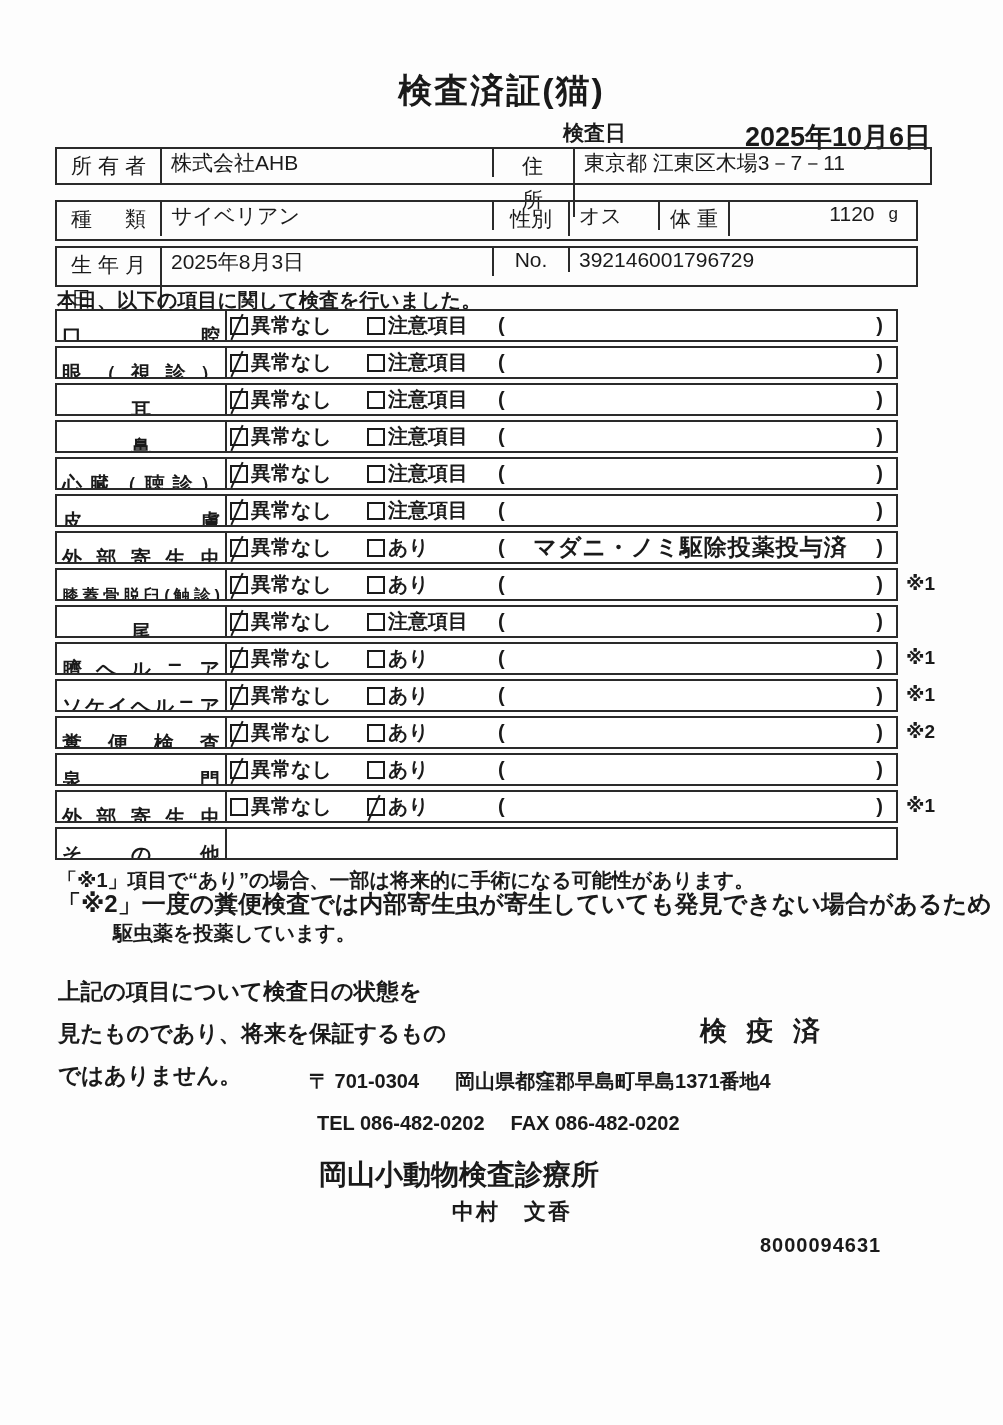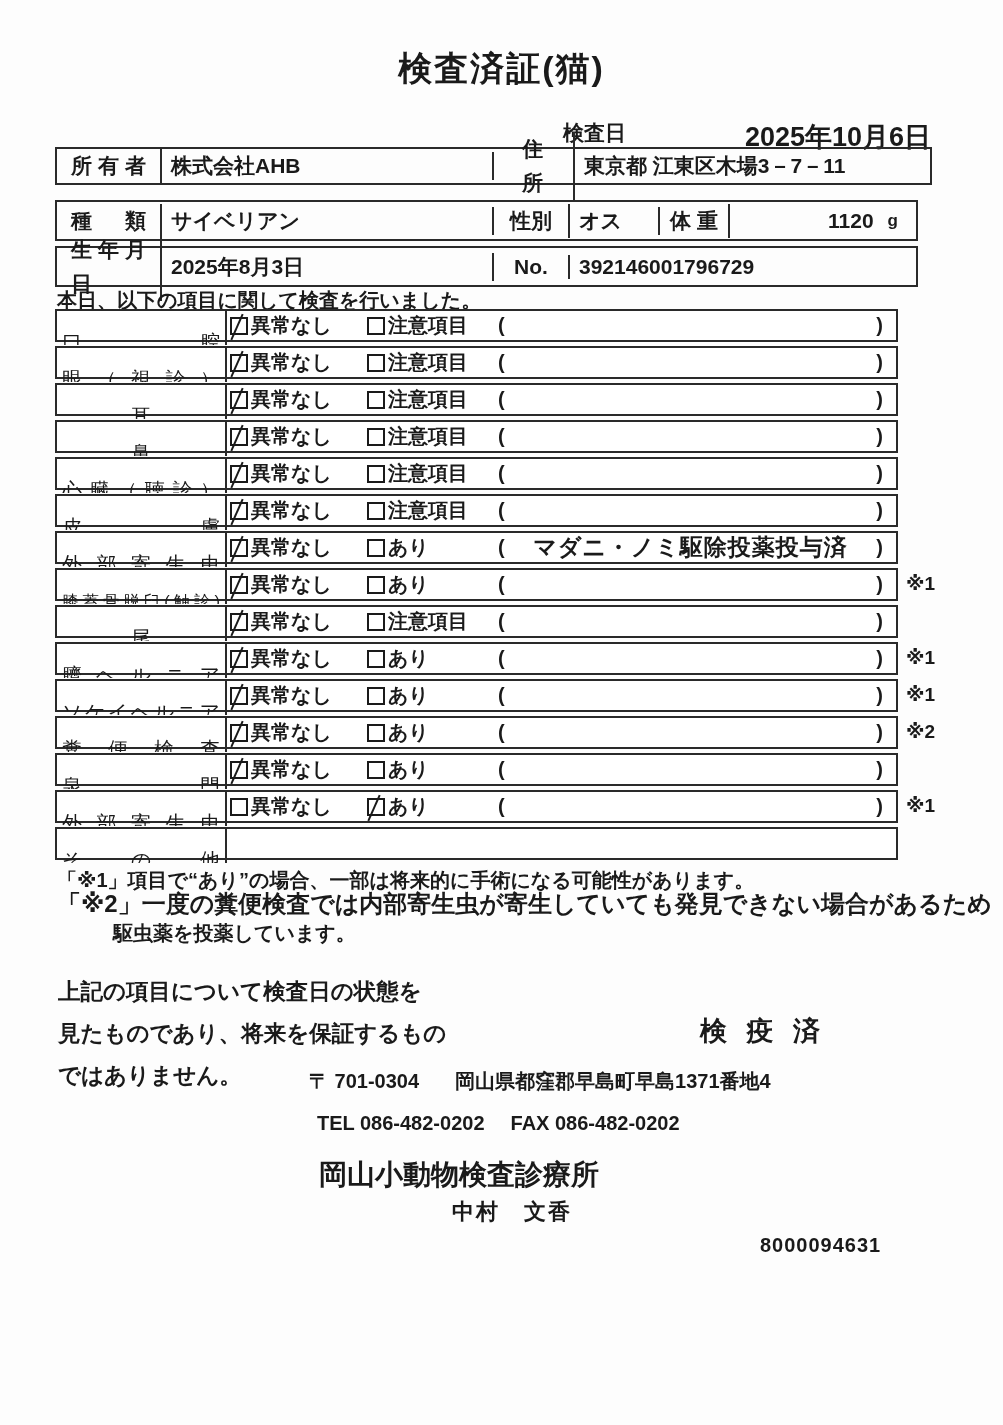--- a/index.html
+++ b/index.html
@@ -11,32 +11,32 @@
     position:relative;
     width:1003px;height:1425px;
     margin:0 auto;
     background:#fdfdfd;
     color:var(--ink);
     font-family:"Liberation Sans","DejaVu Sans",sans-serif;
     overflow:hidden;
   }
   
   .title{
-    position:absolute;top:46px;left:0;width:100%;
+    position:absolute;top:68px;left:0;width:100%;
     margin:0;text-align:center;
     font-size:34px;font-weight:700;letter-spacing:2px;
   }
   .date-label{position:absolute;left:563px;top:119px;font-size:21px;font-weight:600;}
   .date-value{position:absolute;top:119px;right:72px;font-size:27px;font-weight:600;}
 
   
   .tbl{
     position:absolute;display:flex;box-sizing:border-box;
     border:2px solid var(--border);
-    font-size:21px;font-weight:700;align-items:center;
+    font-size:21px;font-weight:400;align-items:flex-start;
   }
   .cell{box-sizing:border-box;display:flex;align-items:center;}
   .cell.div{border-right:2px solid var(--border);}
   .cell.lbl{display:block;text-align:justify;text-align-last:justify;align-content:center;}
   .owner-tbl{left:55px;top:147px;width:877px;height:38px;}
   .petA{left:55px;top:200px;width:863px;height:41px;}
   .petB{left:55px;top:246px;width:863px;height:41px;}
   .w105{width:105px;padding:0 14px;}
   .w330{width:332px;padding-left:9px;}
   .w81{width:81px;padding:0 28px;}
@@ -57,21 +57,21 @@
   }
   .exam-row{display:flex;align-items:stretch;height:33px;}
   .row-box{
     box-sizing:border-box;width:843px;
     border:2px solid var(--border);
     display:flex;align-items:stretch;background:#fff;
   }
   .row-label{
     box-sizing:border-box;width:170px;flex:none;
     border-right:2px solid var(--border);
-    padding:17px 5px;font-size:20px;font-weight:400;line-height:28px;
+    padding:11px 5px;font-size:20px;font-weight:700;line-height:28px;
     text-align:justify;text-align-last:justify;
     white-space:nowrap;overflow:hidden;
   }
   .row-label.single{text-align:center;text-align-last:center;}
   .row-label.long{font-size:16.5px;letter-spacing:0;line-height:29px;}
   .row-content{flex:1;display:flex;align-items:center;font-size:20px;font-weight:600;}
   .opt{display:flex;align-items:center;gap:3px;flex:none;}
   .opt1{width:137px;padding-left:3px;}
   .opt2{width:131px;}
   .checkbox{

